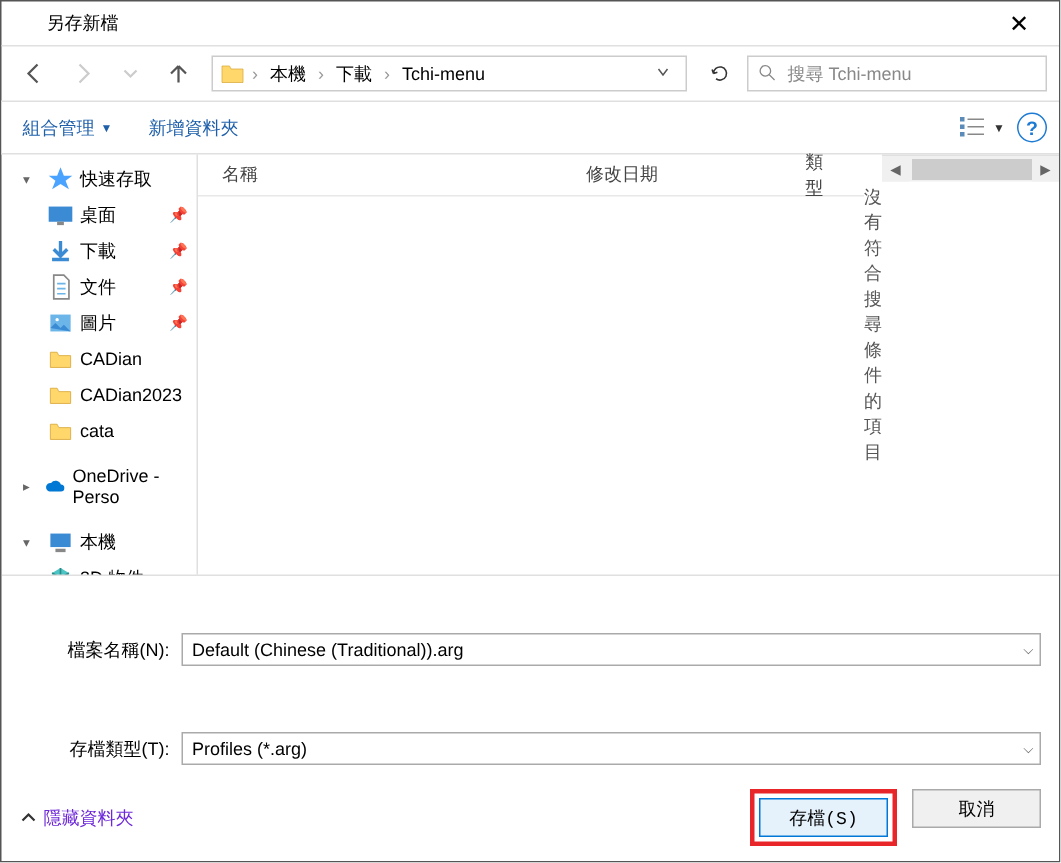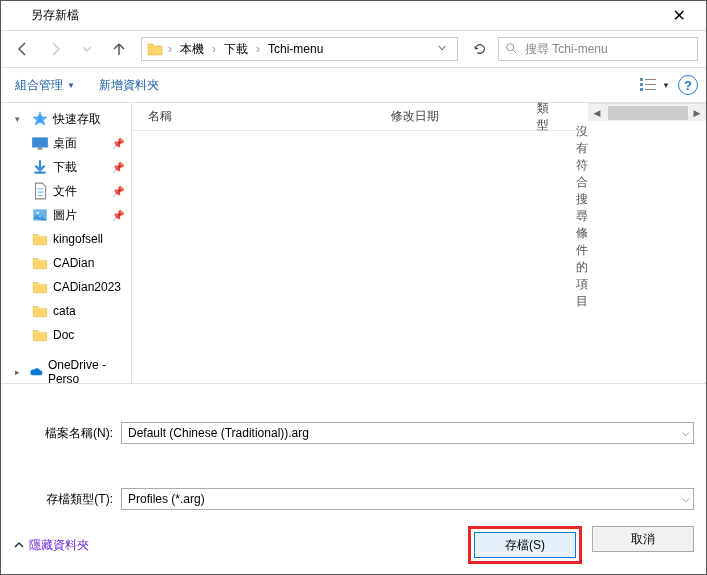--- a/index.html
+++ b/index.html
@@ -44,21 +44,21 @@
 .hscroll .thumb { width: 80px; height: 14px; background: #ccc; margin-left: 2px; }
 .hscroll .track { flex: 1; }
 .footer { border-top: 1px solid #e0e0e0; }
 .field-row { display: flex; align-items: center; padding: 6px 12px; gap: 8px; margin-top: 32px; }
 .field-label { width: 100px; text-align: right; }
 .field-input { flex: 1; height: 22px; border: 1px solid #aaa; padding: 0 6px; display: flex; align-items: center; position: relative; }
 .field-input .dd { position: absolute; right: 4px; font-size: 9px; color: #666; }
 .button-row { display: flex; align-items: center; padding: 10px 12px; }
 .hide-folders { display: flex; align-items: center; gap: 4px; color: #6d28d9; }
 .buttons { margin-left: auto; display: flex; gap: 10px; }
-.btn { width: 102px; height: 26px; border: 1px solid #aaa; background: #f0f0f0; display: flex; align-items: center; justify-content: center; }
+.btn { width: 86px; height: 26px; border: 1px solid #aaa; background: #f0f0f0; display: flex; align-items: center; justify-content: center; font-family: Liberation Mono, monospace; }
 .btn.primary { border: 1px solid #0078d7; background: #e5f1fb; }
 .highlight { border: 3px solid #e8262a; padding: 3px; display: inline-flex; }
 .folder-svg { fill: #ffd76a; stroke: #d9a93a; stroke-width: 0.5; }
 </style>
 </head>
 <body>
 
 <div class="window">
   <div class="titlebar">
     <span class="icon">
@@ -193,53 +193,37 @@
           </span>
           <span>圖片</span>
           <span class="pin">📌</span>
         </div>
       <div class="navitem child">
           <span class="ico">
             <svg viewBox="0 0 16 16">
               <path class="folder-svg" d="M2 4 h4 l1 2 h7 v7 h-12 z"></path>
             </svg>
           </span>
-          <span>kingofsell</span>
+          <span>CADian</span>
         </div>
       <div class="navitem child">
           <span class="ico">
             <svg viewBox="0 0 16 16">
               <path class="folder-svg" d="M2 4 h4 l1 2 h7 v7 h-12 z"></path>
             </svg>
           </span>
-          <span>CADian</span>
+          <span>CADian2023</span>
         </div>
       <div class="navitem child">
           <span class="ico">
             <svg viewBox="0 0 16 16">
               <path class="folder-svg" d="M2 4 h4 l1 2 h7 v7 h-12 z"></path>
             </svg>
           </span>
-          <span>CADian2023</span>
-        </div>
-      <div class="navitem child">
-          <span class="ico">
-            <svg viewBox="0 0 16 16">
-              <path class="folder-svg" d="M2 4 h4 l1 2 h7 v7 h-12 z"></path>
-            </svg>
-          </span>
           <span>cata</span>
-        </div>
-      <div class="navitem child">
-          <span class="ico">
-            <svg viewBox="0 0 16 16">
-              <path class="folder-svg" d="M2 4 h4 l1 2 h7 v7 h-12 z"></path>
-            </svg>
-          </span>
-          <span>Doc</span>
         </div>
       <div style="height:8px"></div>
       <div class="navitem">
           <span class="exp">▸</span>
           <span class="ico">
             <svg viewBox="0 0 16 16">
               <path d="M4 11 a3 3 0 0 1 1 -6 a4 4 0 0 1 7 1 a2.5 2.5 0 0 1 0 5 z" fill="#0078d4"></path>
             </svg>
           </span>
           <span>OneDrive - Perso</span>

